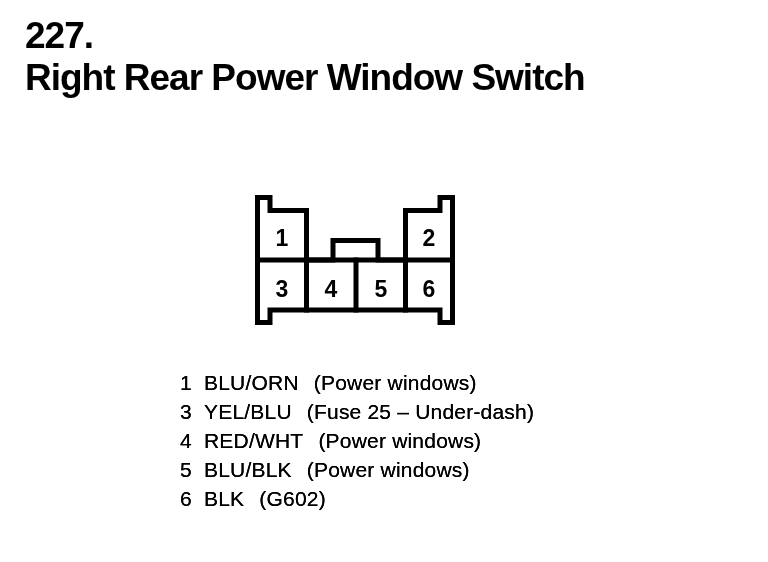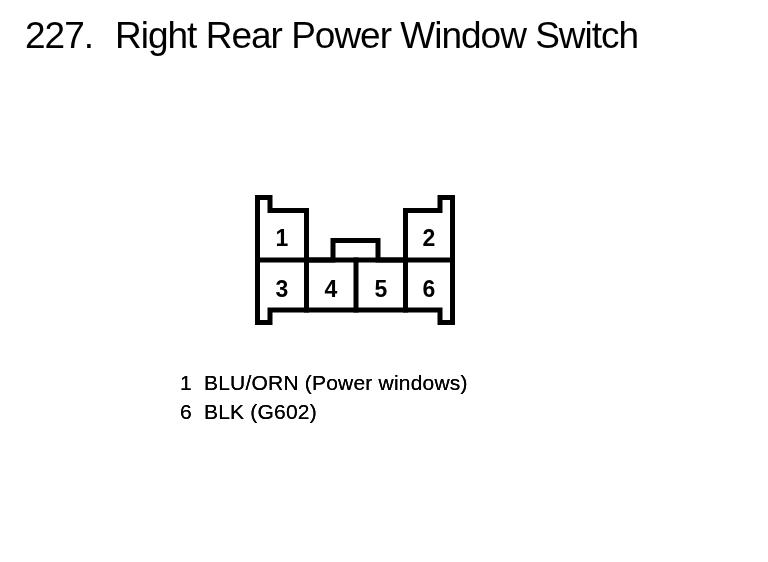--- a/index.html
+++ b/index.html
@@ -13,24 +13,25 @@
     background: #ffffff;
     color: #000000;
     font-family: "Liberation Sans", sans-serif;
     overflow: hidden;
   }
   .figure-header {
     position: absolute;
     left: 25px;
     top: 15px;
     display: flex;
-    font-weight: normal;
+    font-weight: bold;
     font-size: 37px;
     letter-spacing: -1px;
     white-space: nowrap;
+    flex-direction: column;
   }
   .figure-header .fig-num {
     display: inline-block;
     width: 90px;
   }
   .attr-list {
     position: absolute;
     left: 108px;
     top: 71px;
     font-size: 20px;
@@ -74,21 +75,21 @@
   .pin-row {
     white-space: nowrap;
   }
   .pin-num {
     display: inline-block;
     width: 13px;
     text-align: right;
     margin-right: 12px;
   }
   .pin-wire {
-    margin-right: 6px;
+    margin-right: 15px;
   }
 </style>
 </head>
 <body>
 
 <div class="figure-header">
     <span class="fig-num">227.</span>
     <span>Right Rear Power Window Switch</span>
   </div>
 
@@ -108,14 +109,17 @@
     <text class="cavity-num" x="429" y="246" text-anchor="middle">2</text>
     <text class="cavity-num" x="282" y="297" text-anchor="middle">3</text>
     <text class="cavity-num" x="331" y="297" text-anchor="middle">4</text>
     <text class="cavity-num" x="381" y="297" text-anchor="middle">5</text>
     <text class="cavity-num" x="429" y="297" text-anchor="middle">6</text>
   </svg>
 </div>
 
 <div class="pinout">
   <div class="pin-row"><span class="pin-num">1</span><span class="pin-wire">BLU/ORN</span><span>(Power windows)</span></div>
+  <div class="pin-row"><span class="pin-num">3</span><span class="pin-wire">YEL/BLU</span><span>(Fuse 25 – Under-dash)</span></div>
+  <div class="pin-row"><span class="pin-num">4</span><span class="pin-wire">RED/WHT</span><span>(Power windows)</span></div>
+  <div class="pin-row"><span class="pin-num">5</span><span class="pin-wire">BLU/BLK</span><span>(Power windows)</span></div>
   <div class="pin-row"><span class="pin-num">6</span><span class="pin-wire">BLK</span><span>(G602)</span></div>
 </div>
 
 </body></html>

